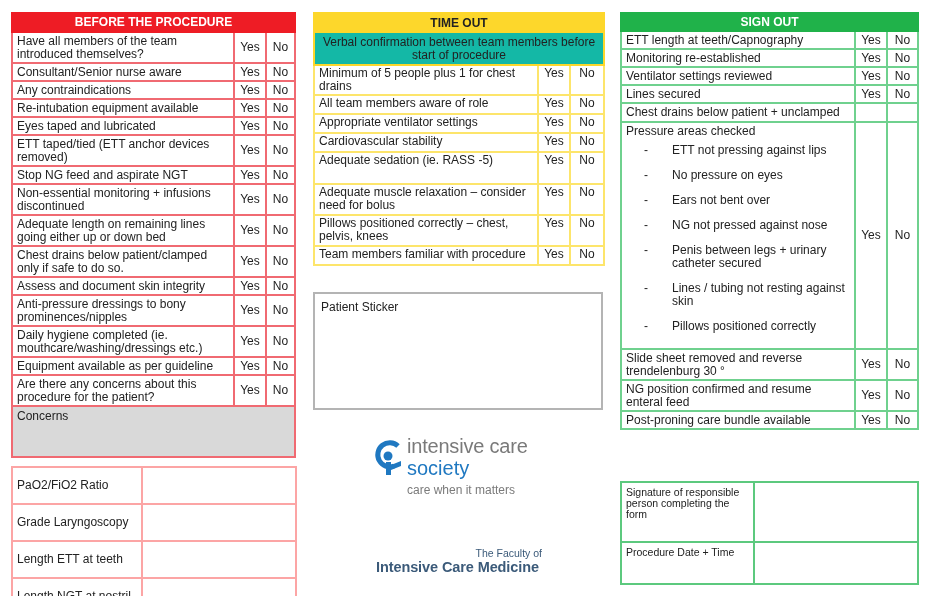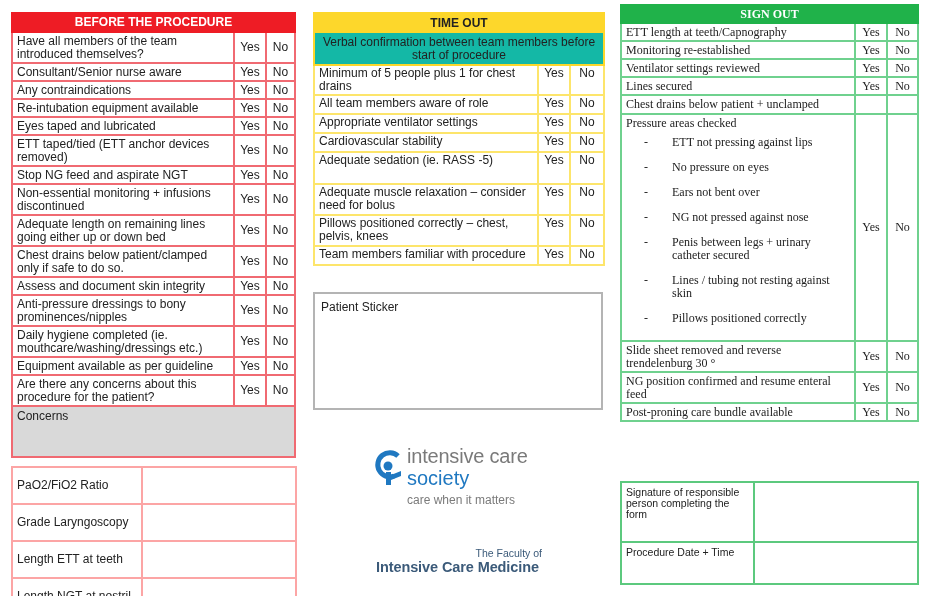--- a/index.html
+++ b/index.html
@@ -18,41 +18,41 @@
 
   
   #timeout { left: 313px; top: 12px; width: 290px; }
   #timeout td { border: 2px solid #fde56b; }
   #timeout .hdr { background: #fdd72b; font-weight: bold; text-align: center; height: 20px; border-color: #fdd72b; border-bottom: none; }
   #timeout .sub { background: #14b8a6; text-align: center; height: 32px; border-color: #fdd72b; border-top: none; }
   #timeout td.q { vertical-align: top; }
   #timeout td.yn { vertical-align: top; }
 
   
-  #signout { left: 620px; top: 4px; width: 297px; font-family: Liberation Serif, serif; }
+  #signout { left: 620px; top: 12px; width: 297px; }
   #signout td { border: 2px solid #6fd18e; }
   #signout .hdr { background: #20b24a; color: #fff; font-weight: bold; text-align: center; height: 18px; border-color: #20b24a; }
   #signout .bullets { list-style: none; padding: 6px 0 0 18px; }
   #signout .bullets li { display: flex; margin-bottom: 12px; line-height: 13px; }
   #signout .bullets li .dash { width: 28px; flex: none; }
   #signout .pa-cell { vertical-align: top; padding-top: 2px; }
 
   
   #info { left: 11px; top: 466px; width: 284px; }
   #info td { border: 2px solid #fca5a5; height: 37px; }
 
   
   #sticker { position: absolute; left: 313px; top: 292px; width: 290px; height: 118px; border: 2px solid #b4b4b4; padding: 6px 6px; font-size: 12px; }
 
   
   #sig { left: 620px; top: 481px; width: 297px; }
   #sig td { border: 2px solid #5cc97e; vertical-align: top; font-size: 10.5px; line-height: 11px; padding: 4px 4px; }
 
   
-  #ics-logo { position: absolute; left: 374px; top: 448px; width: 180px; height: 70px; }
+  #ics-logo { position: absolute; left: 374px; top: 438px; width: 180px; height: 70px; }
   #ics-logo .mark { position: absolute; left: 0; top: 2px; width: 30px; height: 36px; }
   #ics-logo .l1 { position: absolute; left: 33px; top: -3px; font-size: 20px; color: #7a7a7a; letter-spacing: -0.2px; }
   #ics-logo .l2 { position: absolute; left: 33px; top: 19px; font-size: 20px; color: #1f78c1; }
   #ics-logo .l3 { position: absolute; left: 33px; top: 45px; font-size: 12px; color: #7a7a7a; }
   #ficm-logo { position: absolute; left: 376px; top: 547px; width: 170px; }
   #ficm-logo .f1 { text-align: right; font-size: 10.5px; color: #3b5a79; padding-right: 4px; }
   #ficm-logo .f2 { font-size: 14.5px; font-weight: bold; color: #3b5a79; letter-spacing: -0.1px; }
 </style>
 </head>
 <body>

